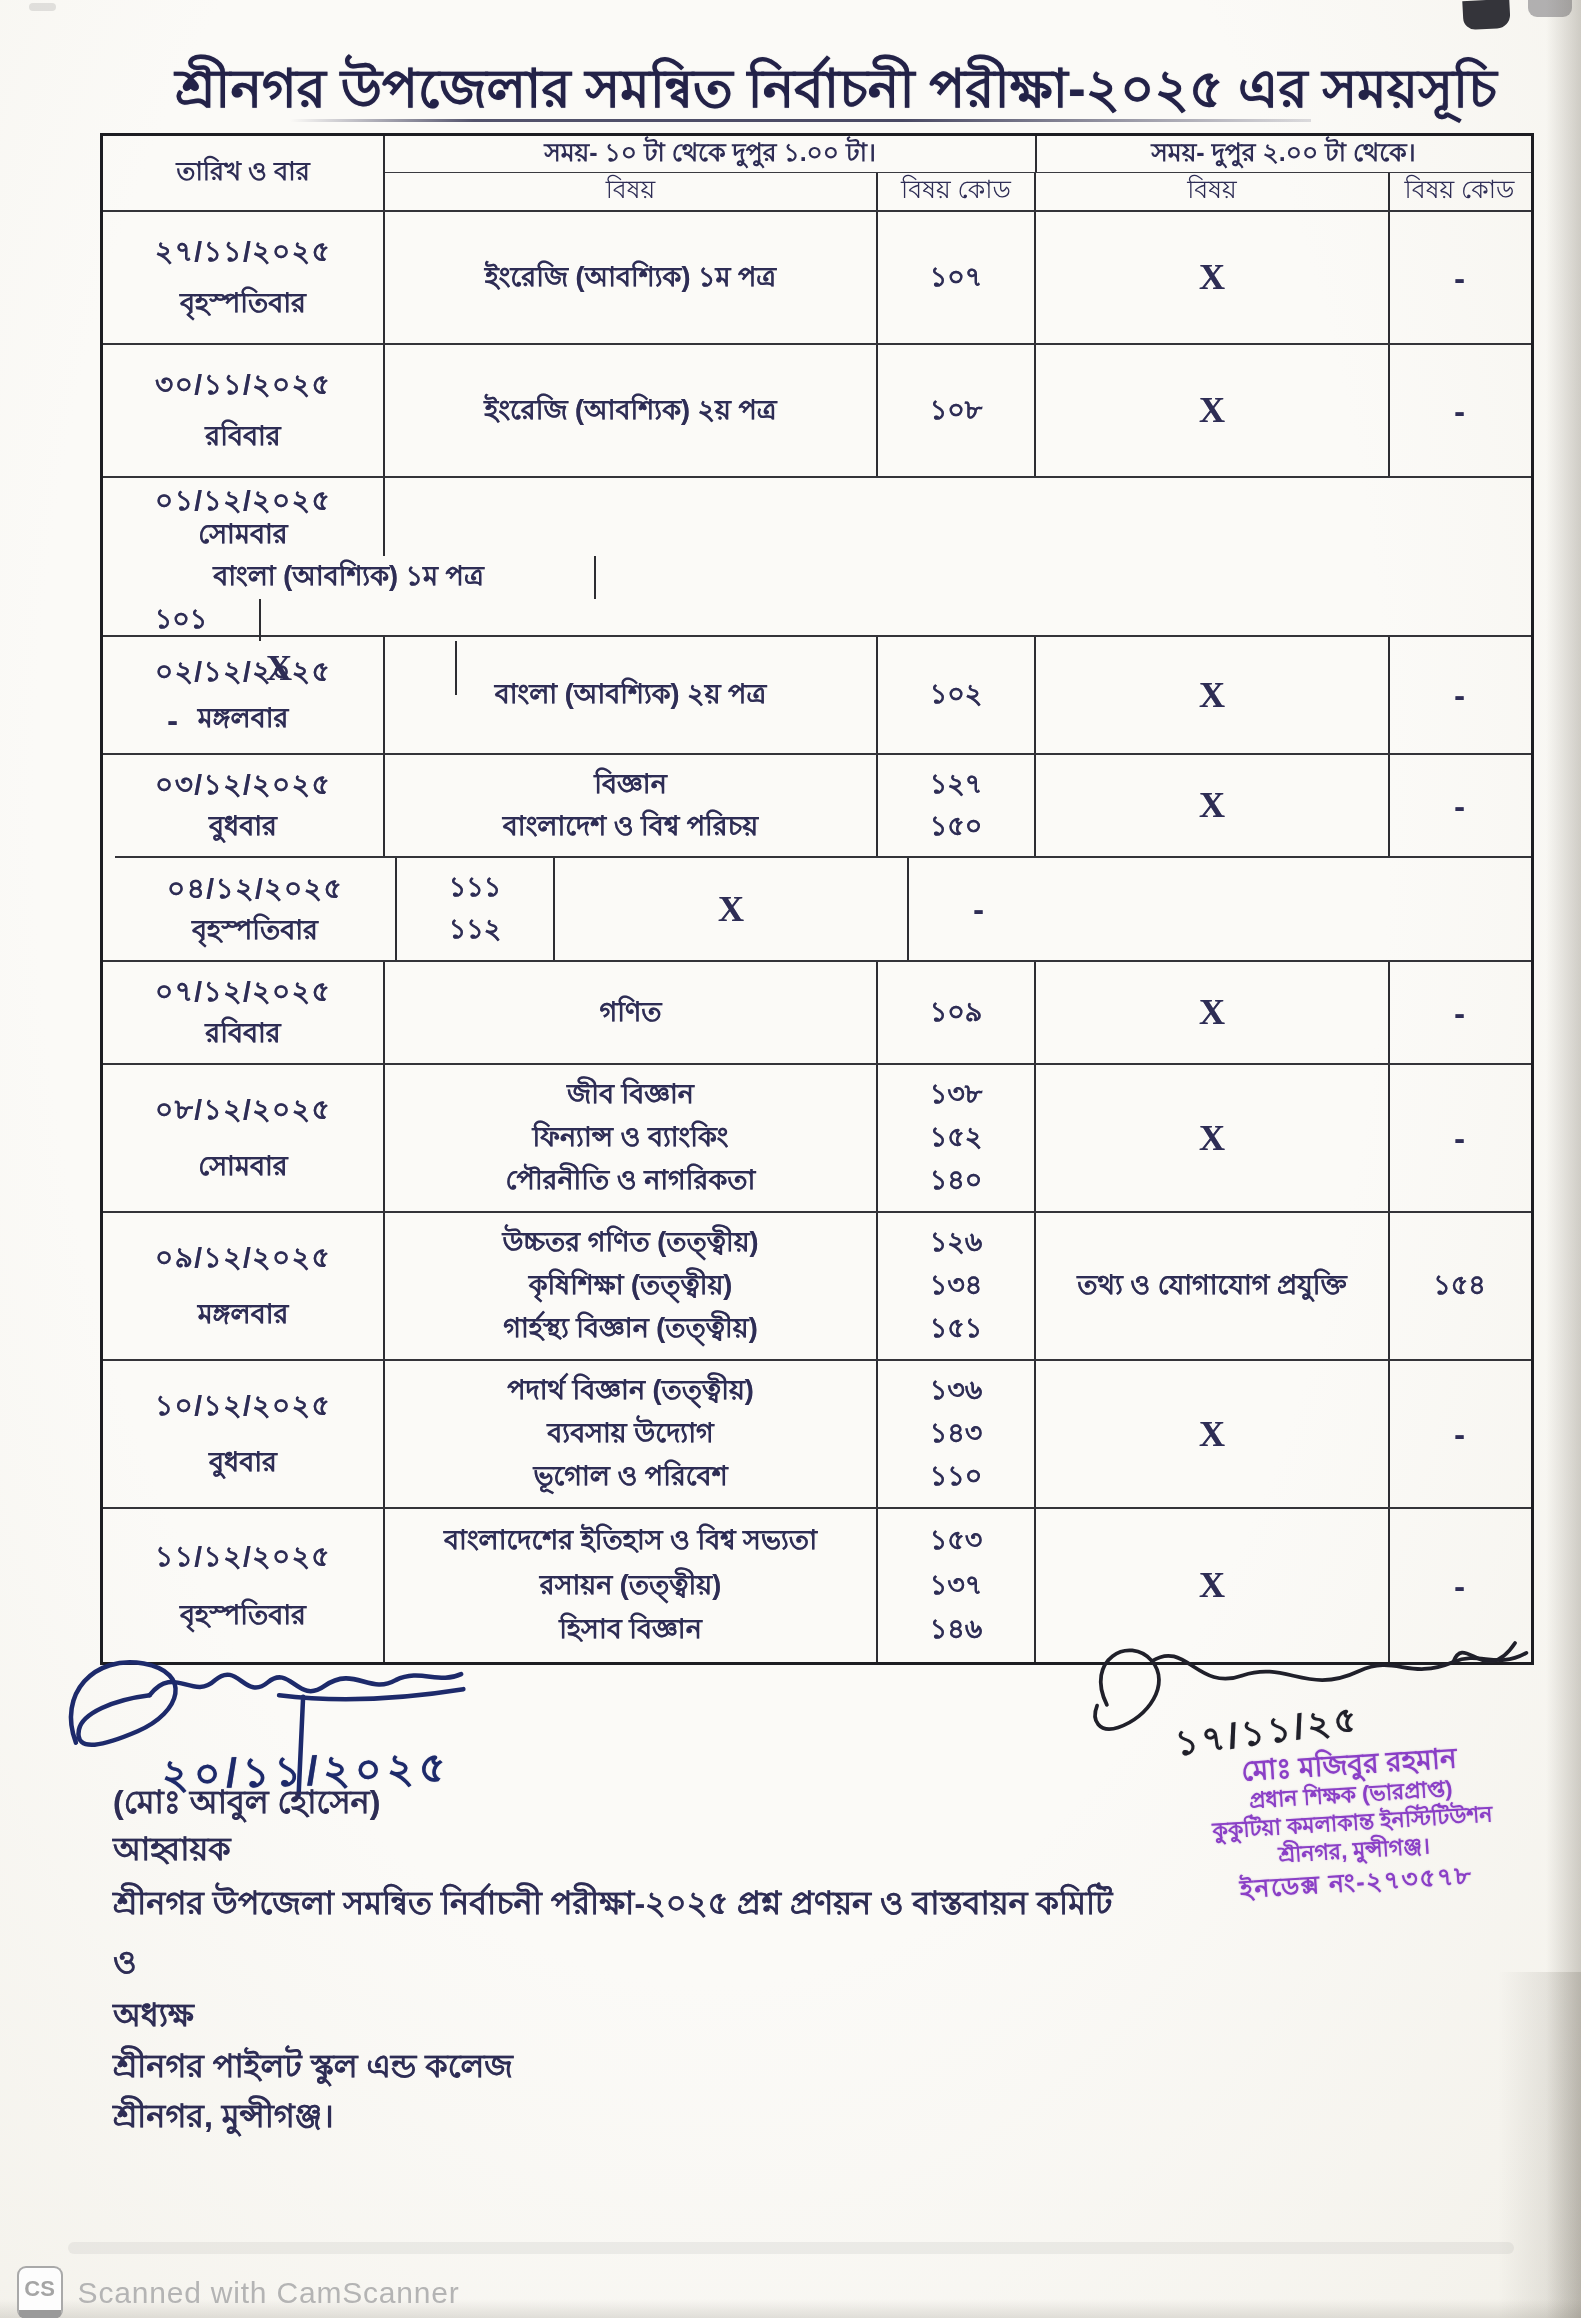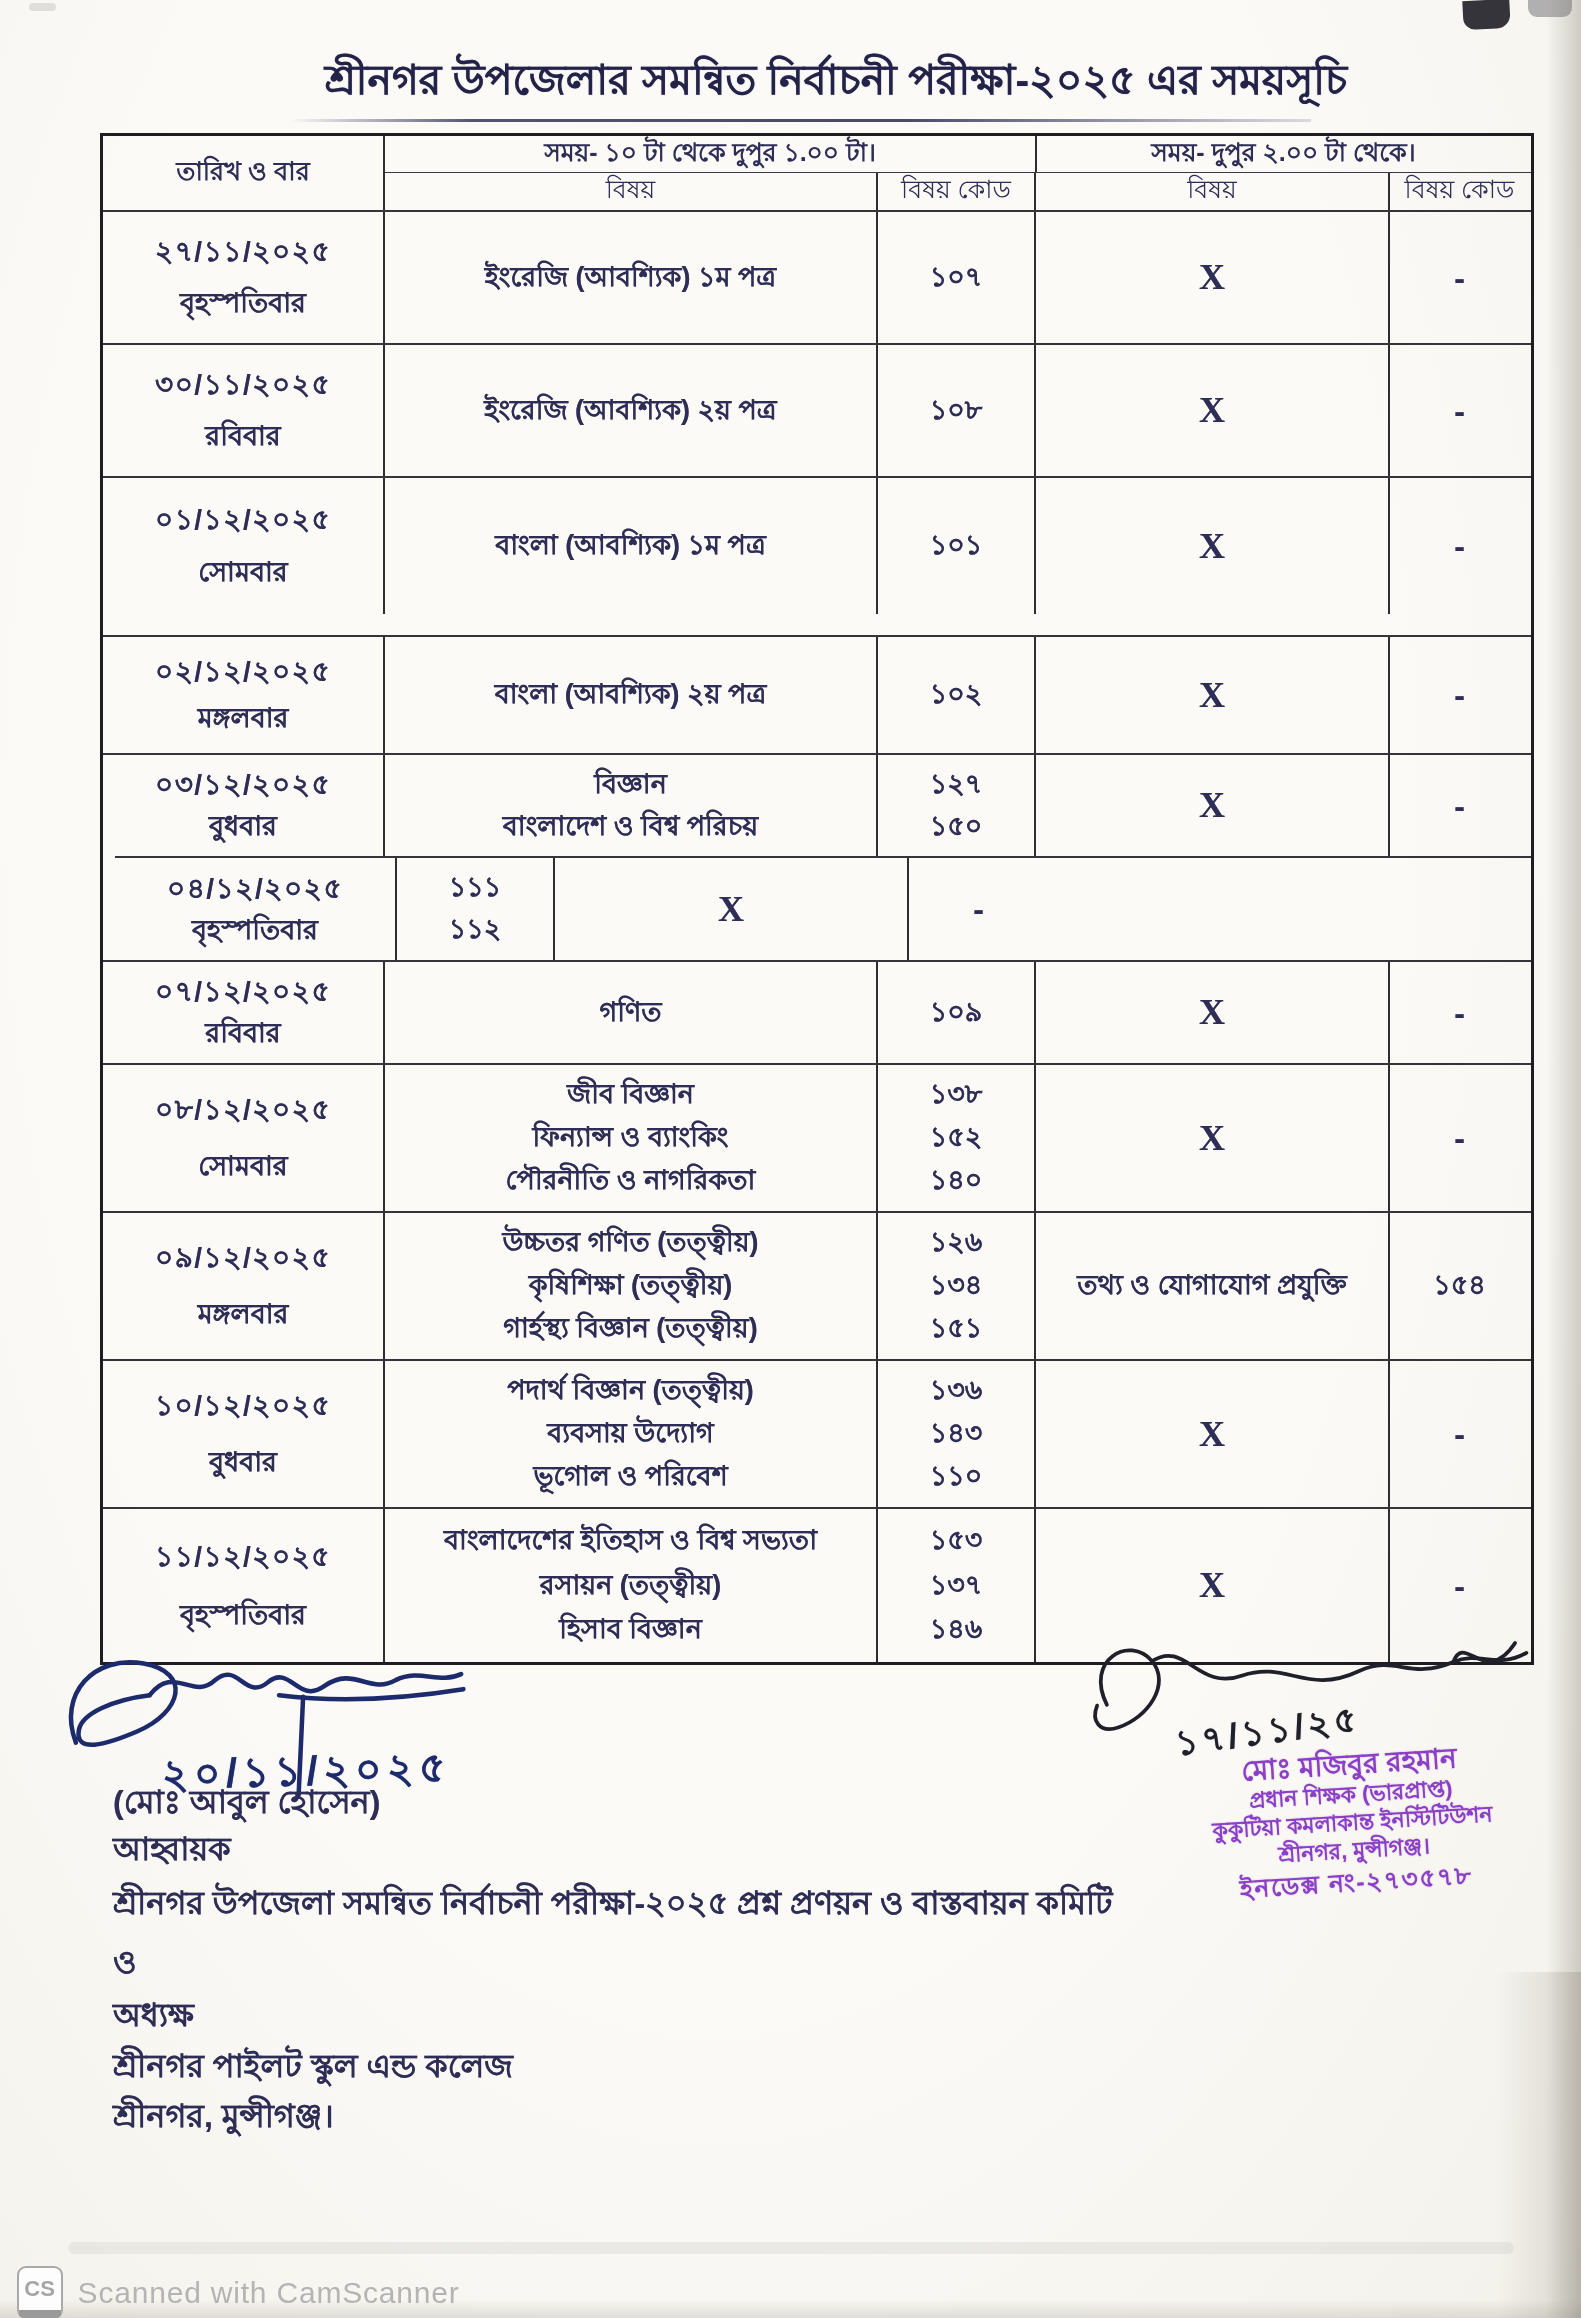--- a/index.html
+++ b/index.html
@@ -18,21 +18,21 @@
   .corner-blob2{left:1528px;top:0;width:44px;height:16.6px;background:rgba(92,92,98,.45);border-radius:0 0 9px 9px;}
   .topleft-smudge{left:29px;top:3px;width:27px;height:7.5px;background:rgba(110,110,110,.18);border-radius:4.5px;}
   .right-edge{right:0;top:0;width:35px;height:100%;background:linear-gradient(to left, rgba(112,106,94,.30), rgba(112,106,94,0));}
   .right-bottom{right:0;bottom:0;width:83px;height:347px;background:linear-gradient(to left, rgba(112,106,94,.22), rgba(112,106,94,0));}
   .bottom-edge{left:0;bottom:0;width:100%;height:19.6px;background:linear-gradient(to top, rgba(120,114,102,.20), rgba(120,114,102,0));}
   .pre-watermark-band{left:68px;top:2242px;width:1446px;height:12px;background:rgba(140,140,140,.12);border-radius:6px;}
 
   
   .title{
     position:absolute;left:128px;top:48px;width:1416px;text-align:center;
-    font-size:41px;font-weight:700;color:#232248;letter-spacing:0px;
+    font-size:53px;font-weight:700;color:#232248;letter-spacing:0px;
     text-shadow:0 0 0.8px rgba(35,34,72,.55);
   }
   .title-underline{
     position:absolute;left:290px;top:119px;width:1021px;height:3px;
     background:linear-gradient(to right, rgba(42,42,74,0), rgba(42,42,74,.8) 18%, rgba(42,42,74,.85) 60%, rgba(42,42,74,.15));
   }
 
   
   .exam-table{
     position:absolute;left:100px;top:133px;width:1434px;
@@ -54,21 +54,21 @@
   .th-sub-row{display:flex;height:38px;border-top:1.5px solid #3a3a40;}
   .th-sub{display:flex;align-items:center;justify-content:center;font-size:25px;font-weight:400;}
   .w-subj{width:493px;border-right:2.3px solid #2d2d32;}
   .w-code{width:158px;border-right:2.3px solid #2d2d32;}
   .w-psubj{width:354px;border-right:2.3px solid #2d2d32;}
   .w-pcode{width:139px;}
 
   .trow{display:flex;border-top:2.3px solid #343439;}
   .trow:nth-child(1){height:133px;}
   .trow:nth-child(2){height:133px;}
-  .trow:nth-child(3){height:138px;}
+  .trow:nth-child(3){height:138px;flex-direction:column;}
   .trow:nth-child(4){height:118px;margin-top:21px;}
   .trow:nth-child(5){height:103px;}
   .trow:nth-child(6){height:104px;margin-left:12px;}
   .trow:nth-child(7){height:103px;}
   .trow:nth-child(8){height:148px;}
   .trow:nth-child(9){height:148px;}
   .trow:nth-child(10){height:148px;}
   .trow:nth-child(11){height:155px;}
   .cell{
     display:flex;flex-direction:column;justify-content:space-evenly;align-items:center;

